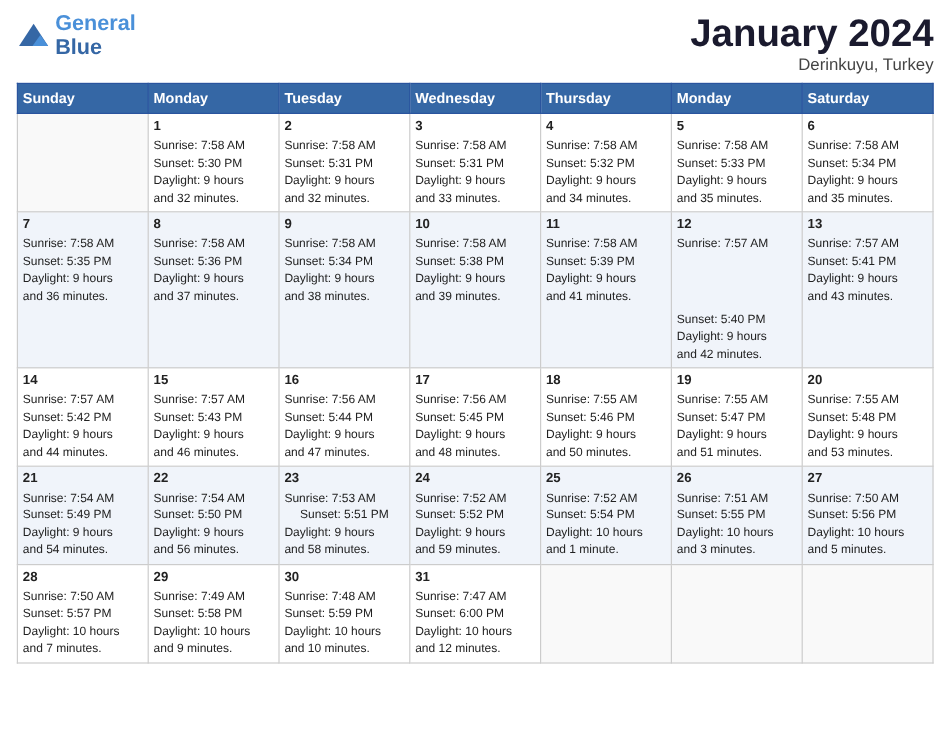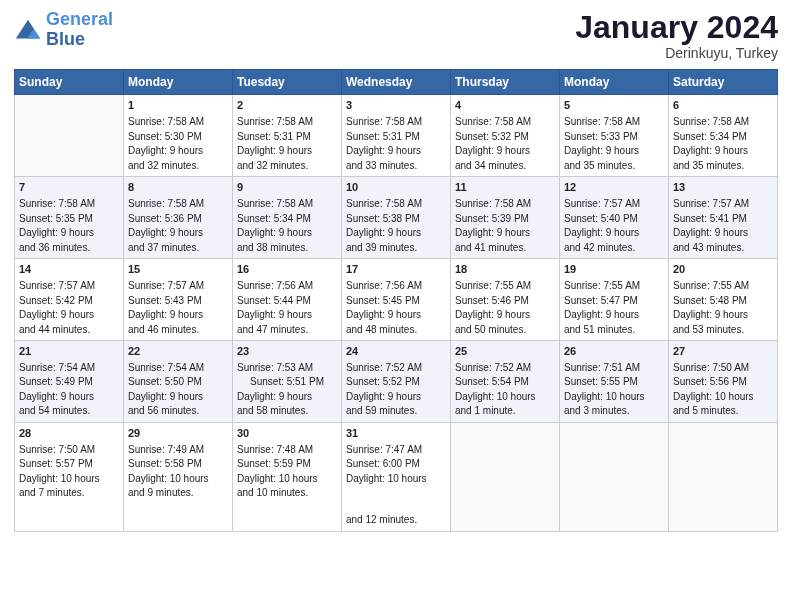--- a/index.html
+++ b/index.html
@@ -201,21 +201,21 @@
           <td>
             <span class="day-num">11</span>
             <span style="display: block;">Sunrise: 7:58 AM</span>
             <span style="display: block;">Sunset: 5:39 PM</span>
             <span style="display: block;">Daylight: 9 hours</span>
             <span style="display: block;">and 41 minutes.</span>
           </td>
           <td>
             <span class="day-num">12</span>
             <span style="display: block;">Sunrise: 7:57 AM</span>
-            <span style="display: block;">Sunset: 5:40 PM</span>
+            <span style="display: block; margin-top: 48px;">Sunset: 5:40 PM</span>
             <span style="display: block;">Daylight: 9 hours</span>
             <span style="display: block;">and 42 minutes.</span>
           </td>
           <td>
             <span class="day-num">13</span>
             <span style="display: block;">Sunrise: 7:57 AM</span>
             <span style="display: block;">Sunset: 5:41 PM</span>
             <span style="display: block;">Daylight: 9 hours</span>
             <span style="display: block;">and 43 minutes.</span>
           </td>
@@ -342,21 +342,21 @@
             <span style="display: block;">Sunrise: 7:48 AM</span>
             <span style="display: block;">Sunset: 5:59 PM</span>
             <span style="display: block;">Daylight: 10 hours</span>
             <span style="display: block;">and 10 minutes.</span>
           </td>
           <td>
             <span class="day-num">31</span>
             <span style="display: block;">Sunrise: 7:47 AM</span>
             <span style="display: block;">Sunset: 6:00 PM</span>
             <span style="display: block;">Daylight: 10 hours</span>
-            <span style="display: block; margin-top: 27px;">and 12 minutes.</span>
+            <span style="display: block;">and 12 minutes.</span>
           </td>
           <td class="empty"></td>
           <td class="empty"></td>
           <td class="empty"></td>
         </tr>
       </tbody>
   </table>
 </div>
 
 </body></html>

